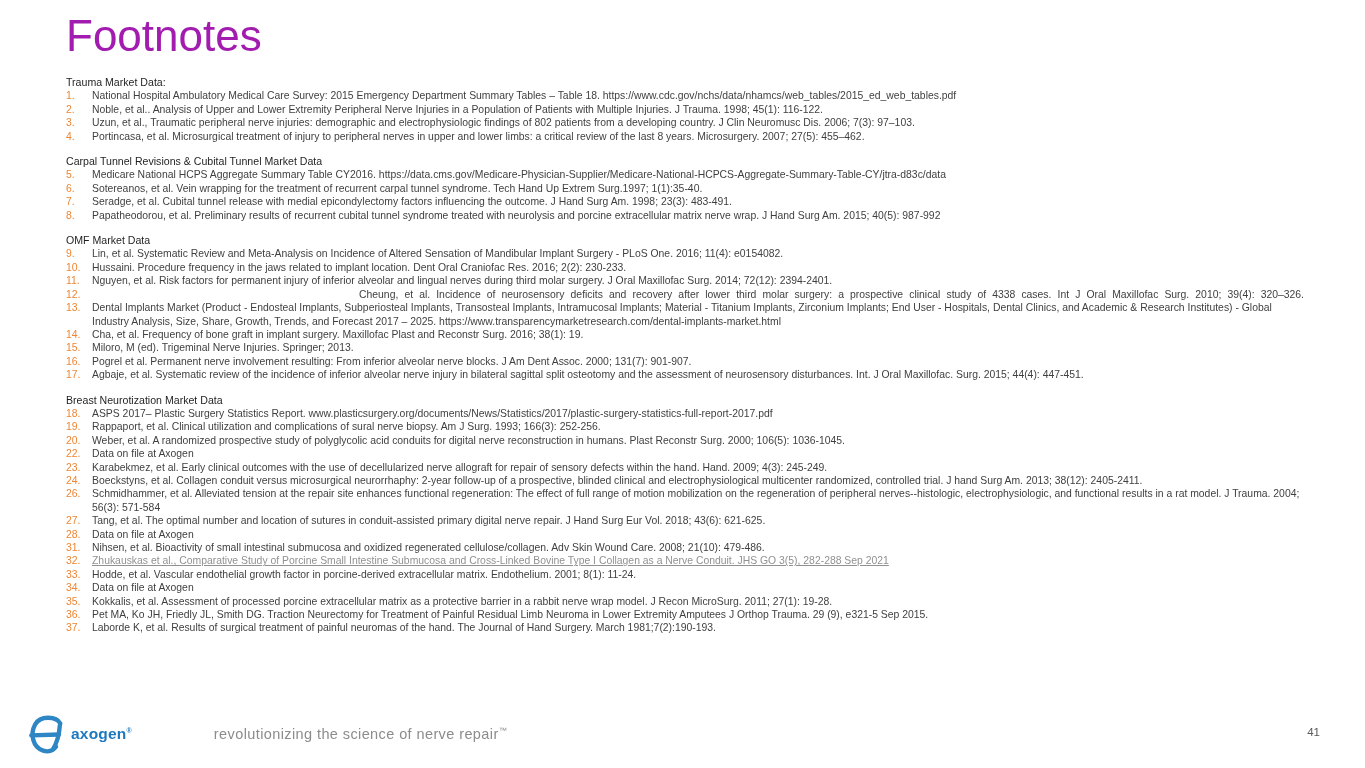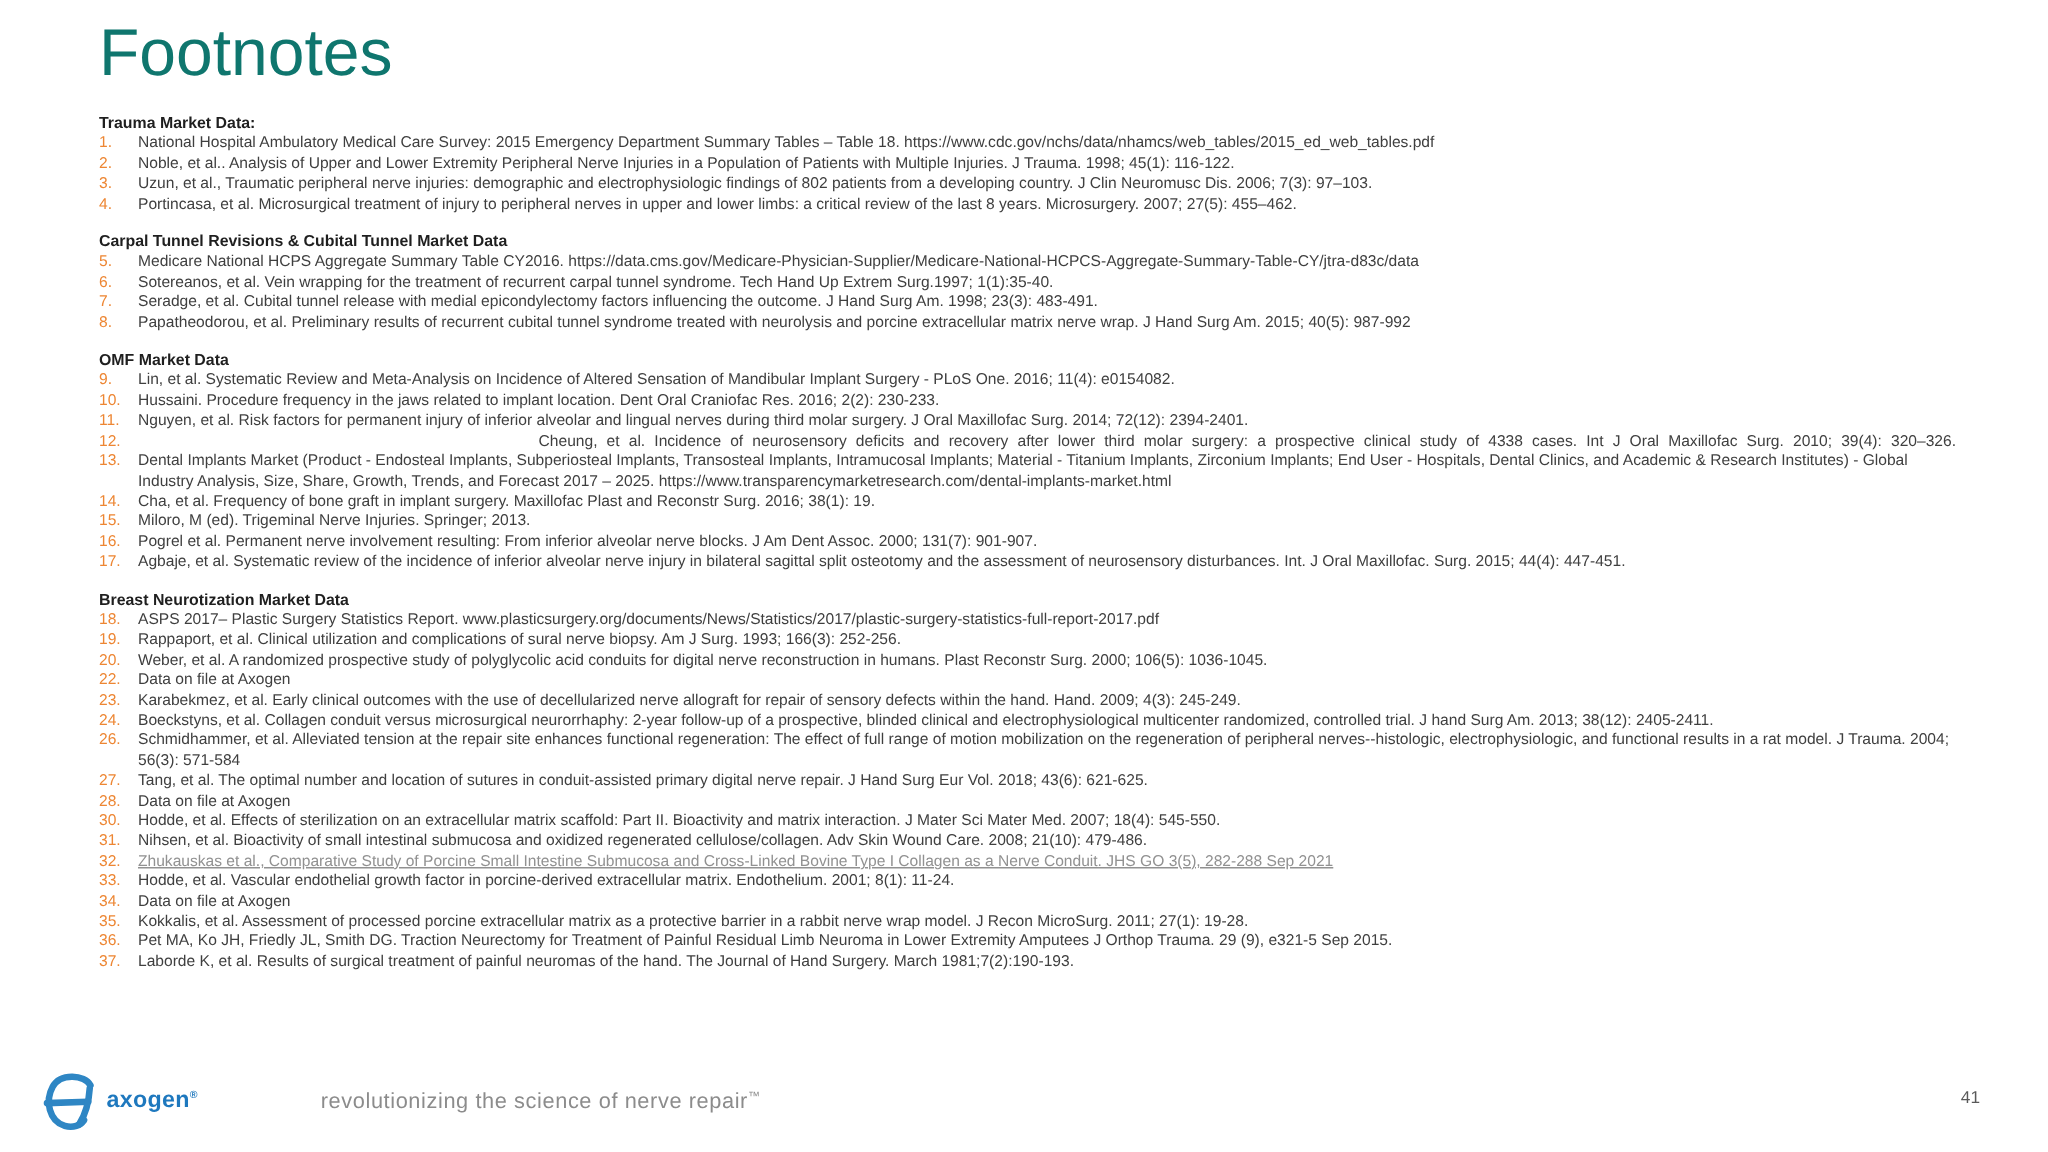--- a/index.html
+++ b/index.html
@@ -7,27 +7,27 @@
   body {
     width: 1365px; height: 768px;
     background: #ffffff;
     font-family: "Liberation Sans", sans-serif;
     position: relative;
     overflow: hidden;
   }
   .slide-title {
     position: absolute; left: 66px; top: 12px;
     font-size: 44px; line-height: 48px;
-    color: #0f766e;
+    color: #a21caf;
   }
   .content {
     position: absolute; left: 66px; top: 76px; width: 1238px;
   }
   .section-header {
-    font-weight: bold; font-size: 10.6px; line-height: 13.4px;
+    font-weight: normal; font-size: 10.6px; line-height: 13.4px;
     color: #1f1f1f;
   }
   .content .section-header:not(:first-child) { margin-top: 12px; }
   .footnote-item {
     display: flex; align-items: flex-start;
     font-size: 10.4px; line-height: 13.4px;
     color: #3F3F3F;
   }
   .footnote-num {
     flex: none; width: 26px;
@@ -164,24 +164,20 @@
       <span class="footnote-num">26.</span>
       <span class="footnote-text">Schmidhammer, et al. Alleviated tension at the repair site enhances functional regeneration: The effect of full range of motion mobilization on the regeneration of peripheral nerves--histologic, electrophysiologic, and functional results in a rat model. J Trauma. 2004; 56(3): 571-584</span>
     </div>
     <div class="footnote-item">
       <span class="footnote-num">27.</span>
       <span class="footnote-text">Tang, et al. The optimal number and location of sutures in conduit-assisted primary digital nerve repair. J Hand Surg Eur Vol.  2018; 43(6): 621-625.</span>
     </div>
     <div class="footnote-item">
       <span class="footnote-num">28.</span>
       <span class="footnote-text">Data on file at Axogen</span>
-    </div>
-    <div class="footnote-item">
-      <span class="footnote-num">30.</span>
-      <span class="footnote-text">Hodde, et al. Effects of sterilization on an extracellular matrix scaffold: Part II. Bioactivity and matrix interaction.  J Mater Sci Mater Med. 2007; 18(4): 545-550.</span>
     </div>
     <div class="footnote-item">
       <span class="footnote-num">31.</span>
       <span class="footnote-text">Nihsen, et al. Bioactivity of small intestinal submucosa and oxidized regenerated cellulose/collagen. Adv Skin Wound Care. 2008; 21(10): 479-486.</span>
     </div>
     <div class="footnote-item">
       <span class="footnote-num">32.</span>
       <span class="footnote-text muted">Zhukauskas et al., Comparative Study of Porcine Small Intestine Submucosa and Cross-Linked Bovine Type I Collagen as a Nerve Conduit. JHS GO 3(5), 282-288 Sep 2021</span>
     </div>
     <div class="footnote-item">

